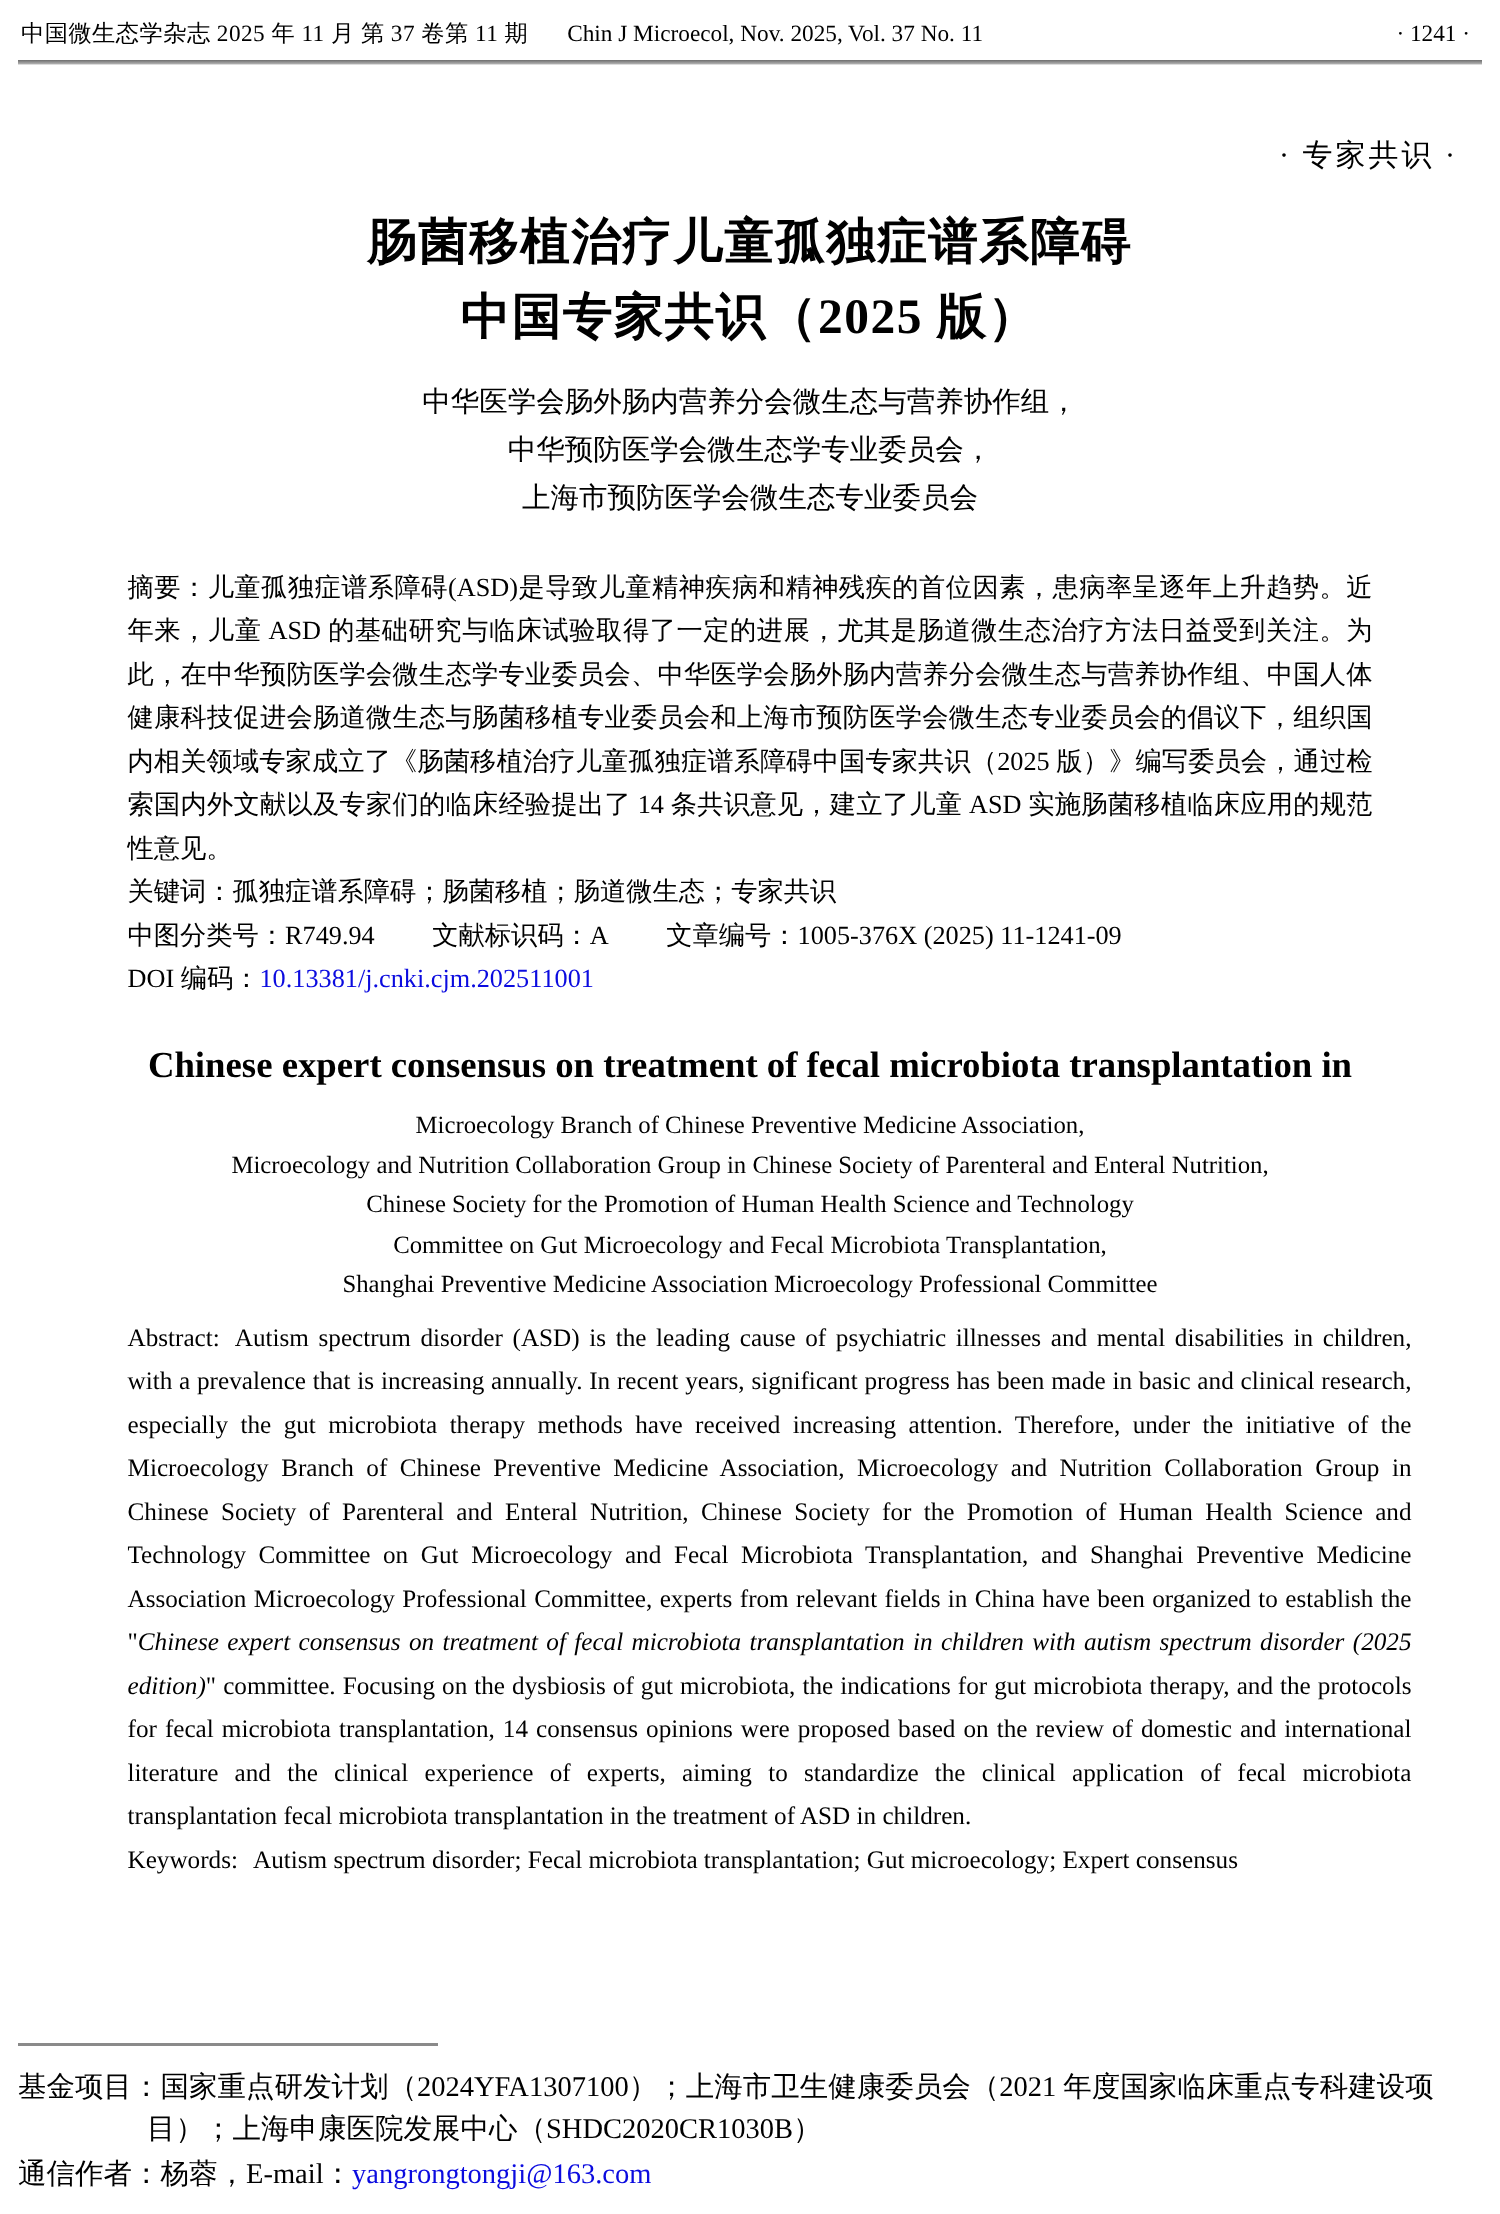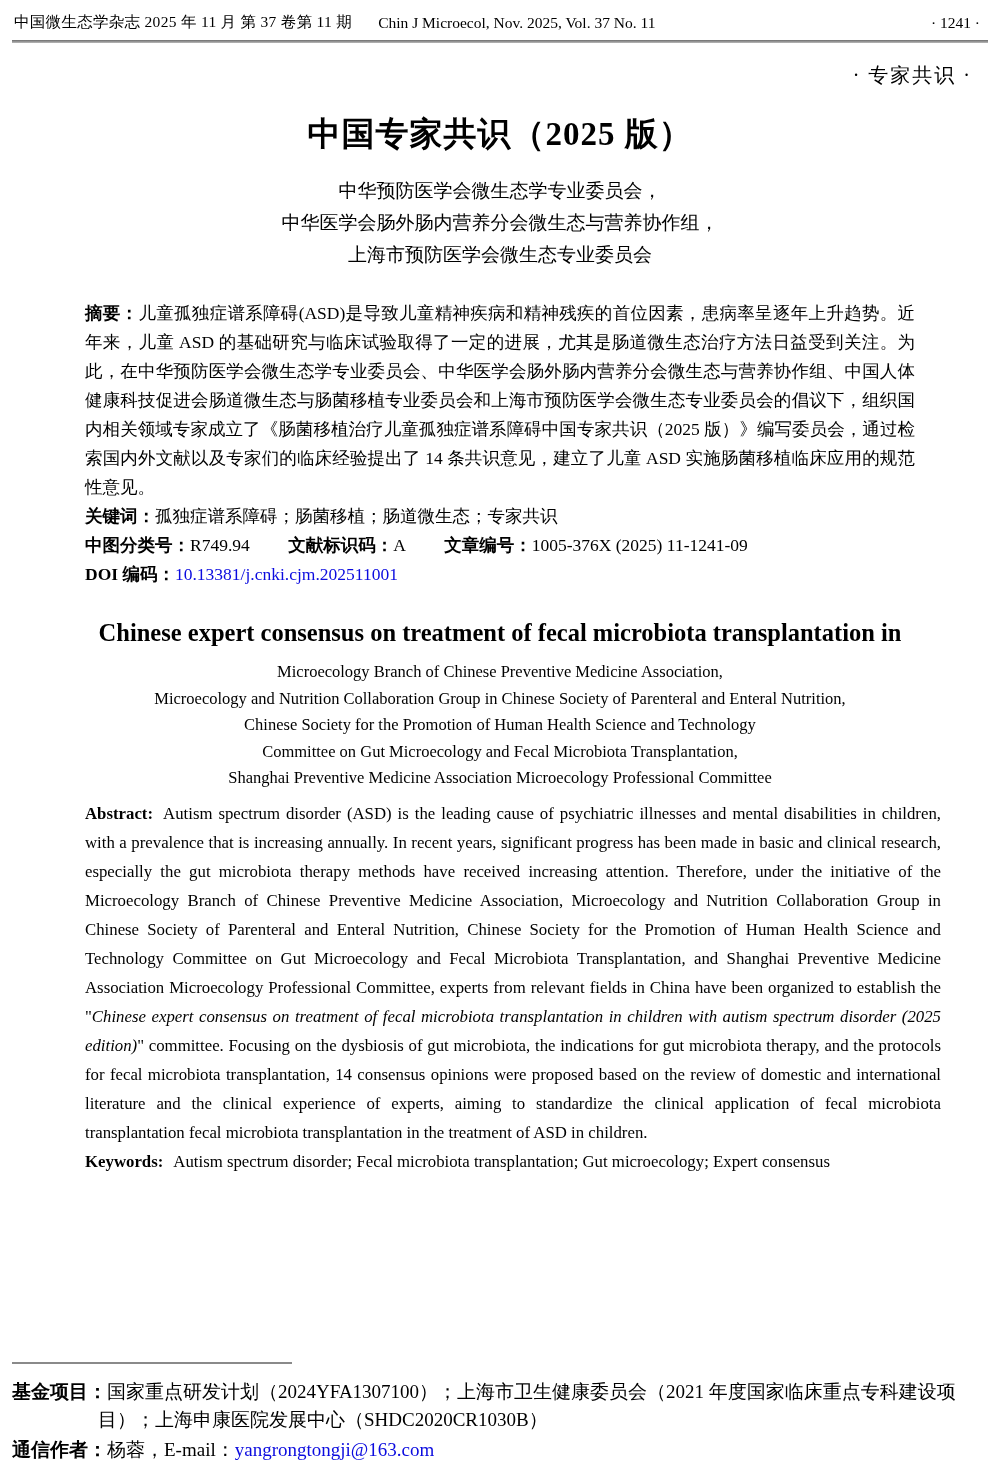--- a/index.html
+++ b/index.html
@@ -18,40 +18,40 @@
   }
   .header .journal-cn { letter-spacing: 0.3px; }
   .header .journal-en { margin-left: 26px; }
   .header .pageno { margin-left: auto; padding-right: 6px; }
   .header-rule {
     height: 3px; margin: 7px 12px 0 12px;
     background: linear-gradient(#6d6d6d, #b9b9b9);
   }
 
   .article-type {
-    margin-top: 19px;
+    margin-top: 47px;
     text-align: right; padding-right: 28px;
     font-size: 20px; letter-spacing: 2px;
   }
 
   .title-cn {
     margin-top: 20px; text-align: center;
     font-size: 33px; font-weight: bold; line-height: 50px;
     letter-spacing: 1px;
   }
 
   .affil-cn { margin-top: 16px; text-align: center; font-size: 19px; line-height: 32px; }
 
   .abstract-cn {
     margin: 28px 85px 0 85px;
     font-size: 17.5px; line-height: 29px;
     text-align: justify;
   }
   .abstract-cn p, .abstract-en p { margin: 0; }
-  .lbl { font-weight: bold; }
+  .lbl { font-weight: normal; }
   .meta-group { margin-right: 34px; }
   .doc-link { color: var(--link-color); text-decoration: none; }
 
   .title-en {
     margin-top: 24px; text-align: center;
     font-size: 24.5px; font-weight: bold; line-height: 39px;
   }
   .affil-en { margin-top: 7px; text-align: center; font-size: 16.5px; line-height: 26.5px; }
 
   .abstract-en {
@@ -76,26 +76,27 @@
 <div class="header">
   <span class="journal-cn">中国微生态学杂志 2025 年 11 月 第 37 卷第 11 期</span>
   <span class="journal-en">Chin J Microecol, Nov. 2025, Vol. 37 No. 11</span>
   <span class="pageno">· 1241 ·</span>
 </div>
 <div class="header-rule"></div>
 
 <div class="article-type">· 专家共识 ·</div>
 
 <div class="title-cn">
+  <div>肠菌移植治疗儿童孤独症谱系障碍</div>
   <div>中国专家共识（2025 版）</div>
 </div>
 
 <div class="affil-cn">
+  <div>中华医学会肠外肠内营养分会微生态与营养协作组，</div>
   <div>中华预防医学会微生态学专业委员会，</div>
-  <div>中华医学会肠外肠内营养分会微生态与营养协作组，</div>
   <div>上海市预防医学会微生态专业委员会</div>
 </div>
 
 <div class="abstract-cn">
   <p><span class="lbl">摘要：</span><span>儿童孤独症谱系障碍(ASD)是导致儿童精神疾病和精神残疾的首位因素，患病率呈逐年上升趋势。近年来，儿童 ASD 的基础研究与临床试验取得了一定的进展，尤其是肠道微生态治疗方法日益受到关注。为此，在中华预防医学会微生态学专业委员会、中华医学会肠外肠内营养分会微生态与营养协作组、中国人体健康科技促进会肠道微生态与肠菌移植专业委员会和上海市预防医学会微生态专业委员会的倡议下，组织国内相关领域专家成立了《肠菌移植治疗儿童孤独症谱系障碍中国专家共识（2025 版）》编写委员会，通过检索国内外文献以及专家们的临床经验提出了 14 条共识意见，建立了儿童 ASD 实施肠菌移植临床应用的规范性意见。</span></p>
   <p><span class="lbl">关键词：</span><span>孤独症谱系障碍；肠菌移植；肠道微生态；专家共识</span></p>
   <p>
     <span class="meta-group"><span class="lbl">中图分类号：</span><span>R749.94</span></span>
     <span class="meta-group"><span class="lbl">文献标识码：</span><span>A</span></span>
     <span><span class="lbl">文章编号：</span><span>1005-376X (2025) 11-1241-09</span></span>

